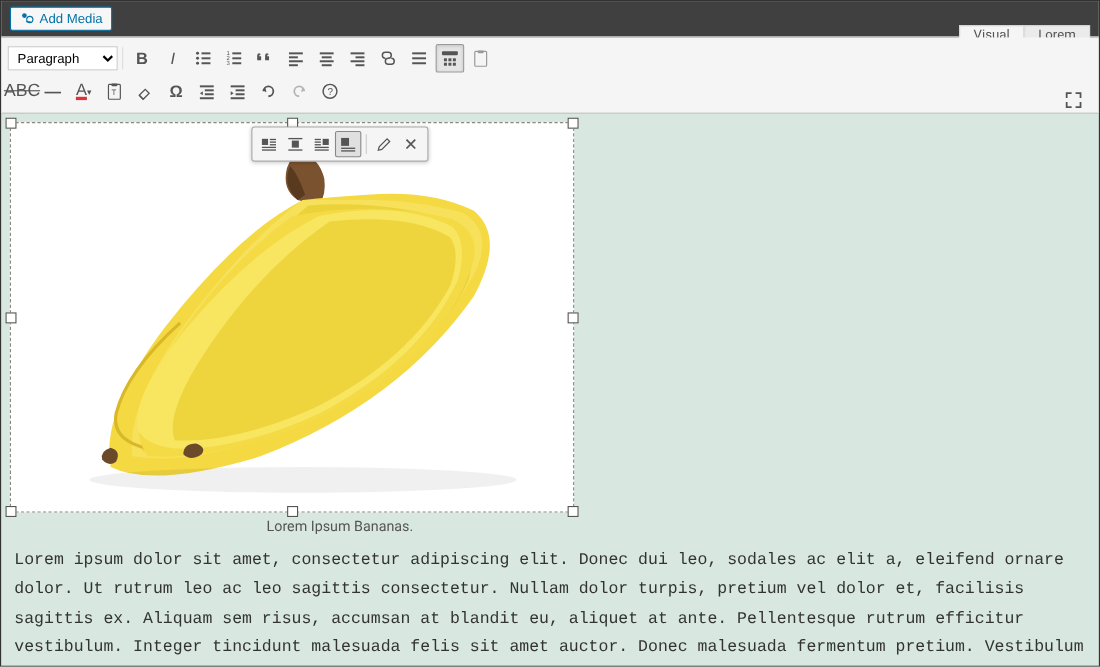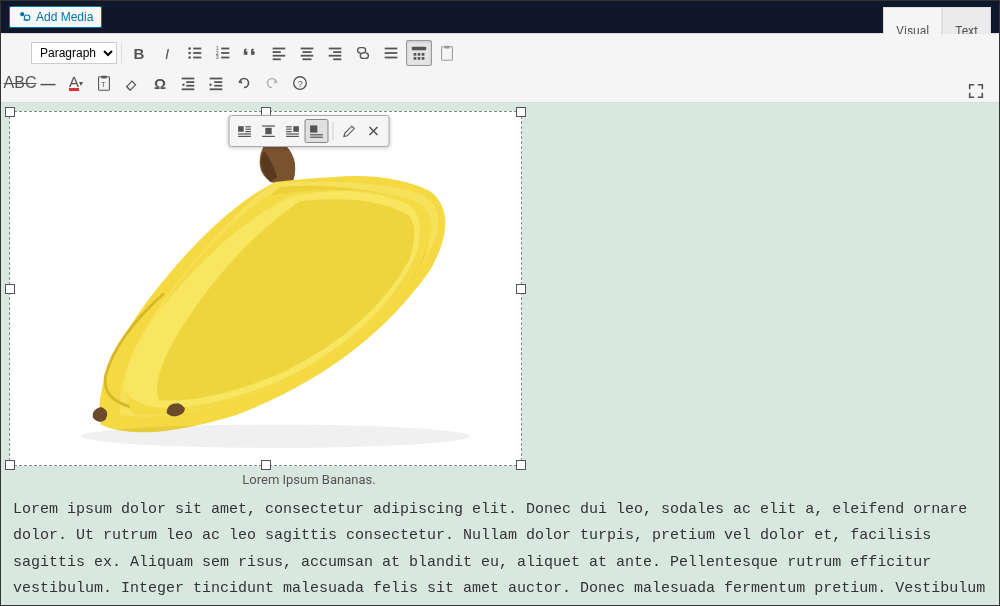--- a/index.html
+++ b/index.html
@@ -1,26 +1,26 @@
 <!DOCTYPE html>
 <html><head>
 <meta charset="utf-8">
 <style>
 * { box-sizing: border-box; margin: 0; padding: 0; }
 body { font-family: -apple-system, BlinkMacSystemFont, "Segoe UI", Roboto, sans-serif; background: #fff; width: 1000px; height: 606px; overflow: hidden; border: 1px solid #333; }
-.editor-wrap { width: 100%; height: 100%; background: #0f172a; }
+.editor-wrap { width: 100%; height: 100%; background: #404040; }
 .media-row { padding: 5px 8px; border-bottom: 1px solid #ddd; display: flex; align-items: center; justify-content: space-between; }
 .add-media-btn { background: #f7f7f7; border: 1px solid #0073aa; color: #0073aa; padding: 3px 8px; font-size: 12px; cursor: pointer; display: inline-flex; align-items: center; gap: 4px; border-radius: 2px; }
 .add-media-btn svg { width: 14px; height: 14px; }
 .editor-tabs { display: flex; gap: 0; position: absolute; right: 8px; top: 6px; }
-.editor-tab { padding: 16px 12px; font-size: 12px; background: #ebebeb; border: 1px solid #ddd; cursor: pointer; color: #555; }
+.editor-tab { padding: 0 12px; font-size: 12px; background: #ebebeb; border: 1px solid #ddd; cursor: pointer; color: #555; margin-top: 16px; }
 .editor-tab.active { background: #f5f5f5; border-bottom-color: #f5f5f5; color: #555; }
 .toolbar { background: #f5f5f5; border-bottom: 1px solid #ddd; padding: 4px 6px; }
 .toolbar-row { display: flex; align-items: center; gap: 2px; padding: 2px 0; }
-.format-select { font-size: 12px; padding: 2px 4px; border: 1px solid #ccc; background: #fff; width: 86px; cursor: pointer; margin-left: 24px; }
+.format-select { font-size: 12px; padding: 2px 4px; border: 1px solid #ccc; background: #fff; width: 100px; cursor: pointer; }
 .tb-btn { width: 26px; height: 26px; border: 1px solid transparent; background: transparent; cursor: pointer; display: inline-flex; align-items: center; justify-content: center; color: #555; font-size: 15px; border-radius: 2px; }
 .tb-btn.active { background: #e5e5e5; border-color: #999; box-shadow: inset 0 1px 3px rgba(0,0,0,.15); }
 .tb-sep { width: 1px; height: 20px; background: #ddd; margin: 0 2px; }
 .tb-btn svg { width: 18px; height: 18px; fill: #555; }
 .fullscreen-btn { position: absolute; right: 10px; top: 44px; }
 .content-area { background: #d8e8e0; padding: 8px; height: calc(100% - 92px); overflow: hidden; position: relative; }
 .image-block { width: 600px; height: 368px; position: relative; }
 .image-box { width: 513px; height: 355px; background: #fff; border: 1px dashed #888; position: relative; display: flex; align-items: center; justify-content: center; }
 .resize-handle { width: 10px; height: 10px; background: #fff; border: 1px solid #555; position: absolute; }
 .rh-tl { top: -5px; left: -5px; } .rh-tr { top: -5px; right: -5px; }
@@ -45,21 +45,21 @@
     <button class="add-media-btn">
       <svg viewBox="0 0 20 20">
           <circle cx="6" cy="6" r="3" fill="#0073aa"></circle>
           <circle cx="13" cy="11" r="4" fill="none" stroke="#0073aa" stroke-width="1.5"></circle>
           <path d="M8 14 h6" stroke="#0073aa" stroke-width="1.5"></path>
         </svg>
       <span>Add Media</span>
     </button>
     <div class="editor-tabs">
       <div class="editor-tab active">Visual</div>
-      <div class="editor-tab">Text</div>
+      <div class="editor-tab">Lorem</div>
     </div>
   </div>
 
   <div class="toolbar" style="position:relative;">
     <div class="toolbar-row">
       <select class="format-select">
         <option>Paragraph</option>
       </select>
       <span class="tb-sep"></span>
       <button class="tb-btn" title="Bold">

